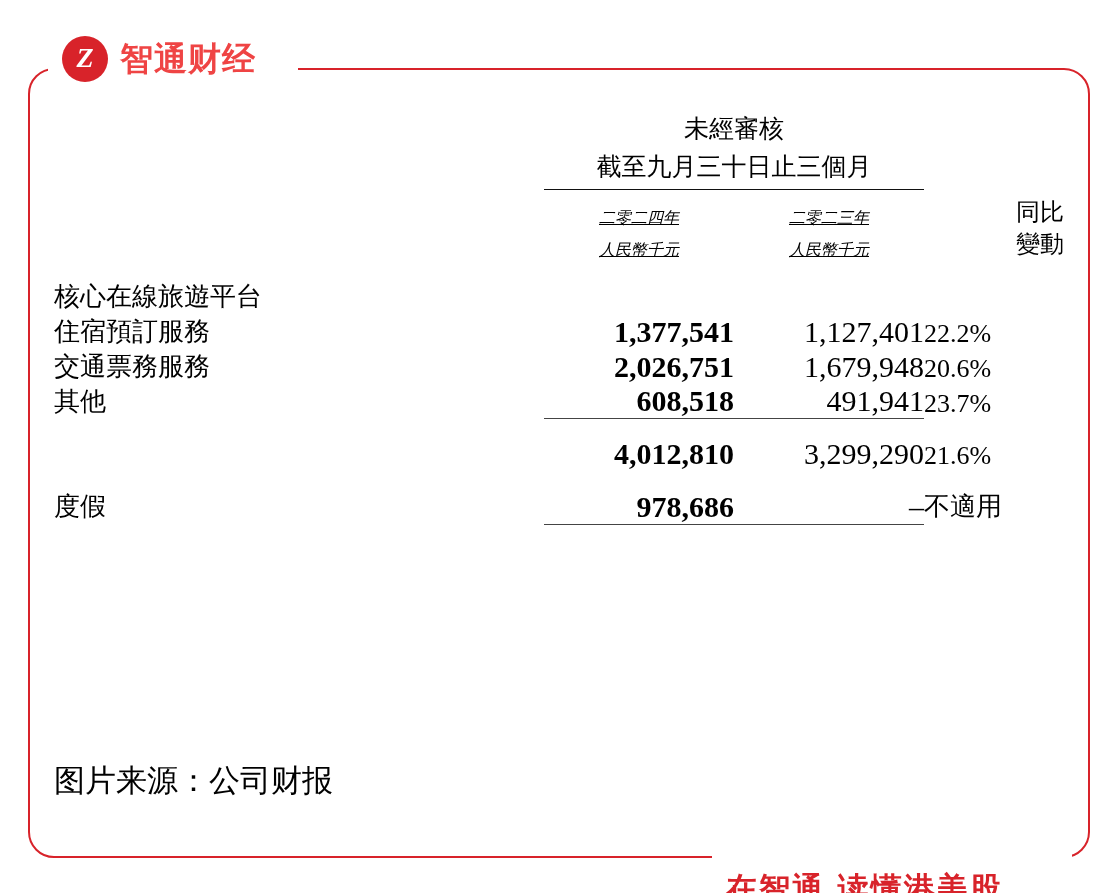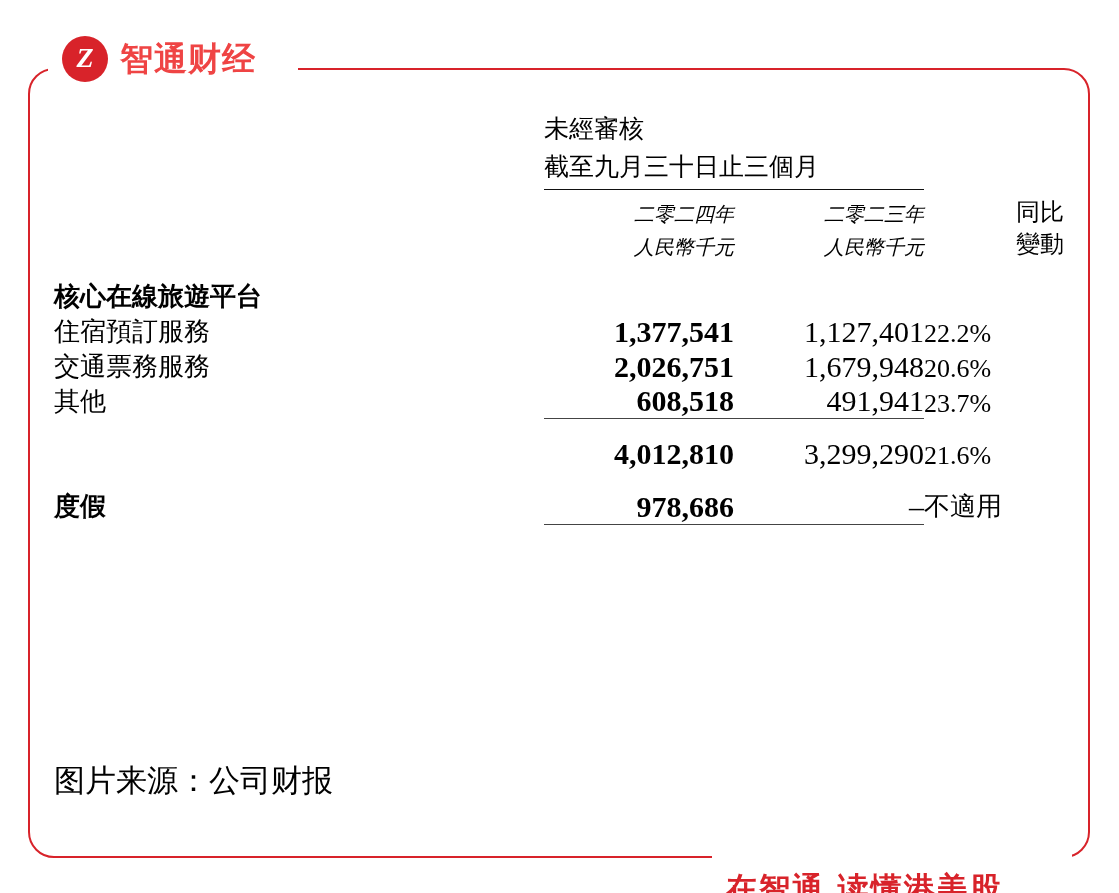--- a/index.html
+++ b/index.html
@@ -99,47 +99,49 @@
     padding: 0;
     vertical-align: bottom;
     font-weight: normal;
   }
   .c-label { width: 490px; }
   .c-y1    { width: 190px; }
   .c-y2    { width: 190px; }
   .c-chg   { width: 140px; }
 
   .hdr-center {
+    text-align: center;
     font-size: 25px;
     line-height: 1.5;
     padding-bottom: 2px;
   }
   .hdr-sub {
-    text-align: right;
-    font-size: 20px;
+    text-align: center;
+    font-size: 16px;
     font-style: italic;
     line-height: 1.35;
+    text-decoration: underline;
   }
   .hdr-sub-right {
     text-align: right;
     font-size: 24px;
     line-height: 1.35;
     padding-right: 18px;
   }
   .hr-line {
     border-top: 1px solid #111111;
     height: 0;
     margin: 4px 0 6px 0;
   }
 
   .row-label {
     font-size: 26px;
     padding: 4px 0 4px 0;
   }
-  .row-label.bold { font-weight: bold; }
+  .row-label.bold { font-weight: normal; }
   .num {
     text-align: right;
     font-size: 30px;
     padding: 4px 18px 4px 0;
     font-variant-numeric: lining-nums;
   }
   .num.bold { font-weight: bold; }
   .chg {
     font-size: 26px;
     padding: 4px 18px 4px 0;

